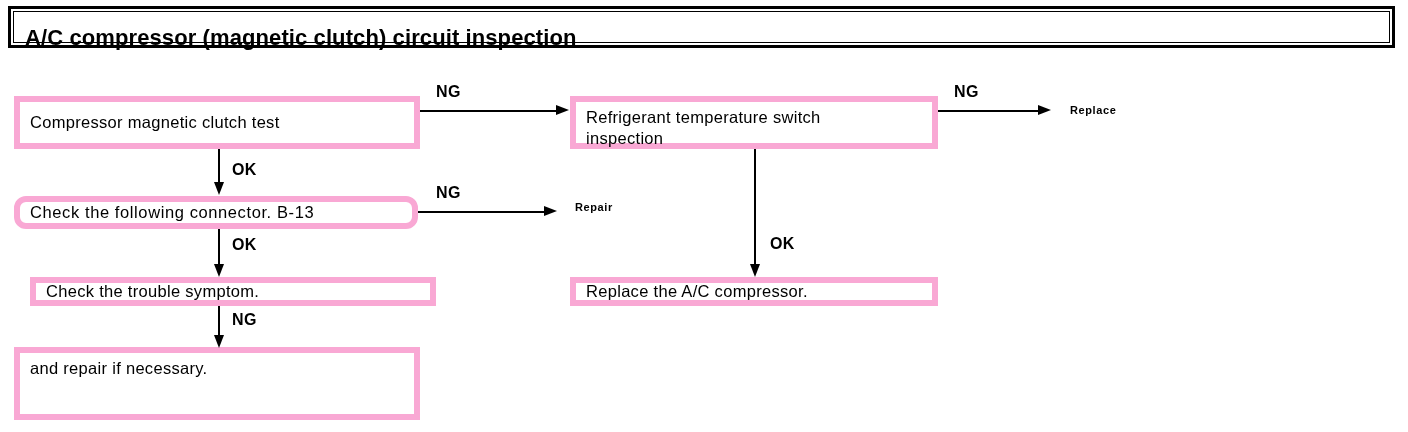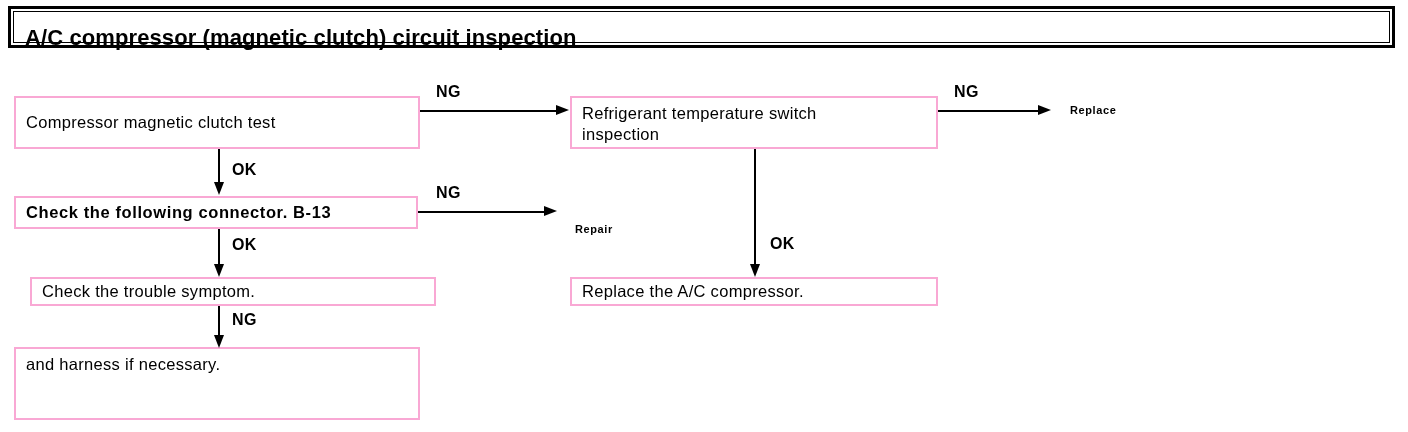--- a/index.html
+++ b/index.html
@@ -51,28 +51,28 @@
     font-weight: bold;
     letter-spacing: 0.1px;
     white-space: nowrap;
     margin-top: 11px;
   }
 
   
   .box {
     position: absolute;
     box-sizing: border-box;
-    border: 2px solid #f9a8d4;
+    border: 6px solid #f9a8d4;
     background: #fff;
     font-size: 16.5px;
     line-height: 1.30;
     padding: 5px 0 4px 10px;
     letter-spacing: 0.3px;
   }
-  .box.bold { font-weight: bold; letter-spacing: 0.6px; }
+  .box.bold { font-weight: normal; letter-spacing: 0.6px; border-radius: 12px; }
   .box.mid  { display: flex; align-items: center; padding-top: 0; padding-bottom: 0; }
   .box .ln { display: block; white-space: nowrap; }
 
   
   .terminal {
     position: absolute;
     font-size: 11px;
     font-weight: bold;
     letter-spacing: 0.6px;
     white-space: nowrap;
@@ -129,35 +129,35 @@
 
   <div class="box mid bold" style="left:14px; top:196px; width:404px; height:33px;">
     <span class="ln">Check  the  following  connector.  B-13</span>
   </div>
 
   <div class="box mid" style="left:30px; top:277px; width:406px; height:29px;">
     <span class="ln">Check  the  trouble  symptom.</span>
   </div>
 
   <div class="box" style="left:14px; top:347px; width:406px; height:73px;">
-    <span class="ln">and  harness  if  necessary.</span>
+    <span class="ln">and  repair  if  necessary.</span>
   </div>
 
   <div class="box" style="left:570px; top:96px; width:368px; height:53px;">
     <span class="ln">Refrigerant  temperature  switch</span>
     <span class="ln">inspection</span>
   </div>
 
   <div class="box mid" style="left:570px; top:277px; width:368px; height:29px;">
     <span class="ln">Replace  the  A/C  compressor.</span>
   </div>
 
   <div class="terminal" style="left:1070px; top:104px;">Replace</div>
 
-  <div class="terminal" style="left:575px; top:201px;margin-top:22px;">Repair</div>
+  <div class="terminal" style="left:575px; top:201px;">Repair</div>
 
   <div class="hline" style="left:420px; top:110px; width:136px;"></div>
   <div class="arrow-r" style="left:556px; top:105px;"></div>
   <div class="edge-label" style="left:436px; top:83px;">NG</div>
 
   <div class="vline" style="left:218px; top:149px; height:34px;"></div>
   <div class="arrow-d" style="left:213.5px; top:182px;"></div>
   <div class="edge-label" style="left:232px; top:161px;">OK</div>
 
   <div class="hline" style="left:418px; top:211px; width:126px;"></div>

